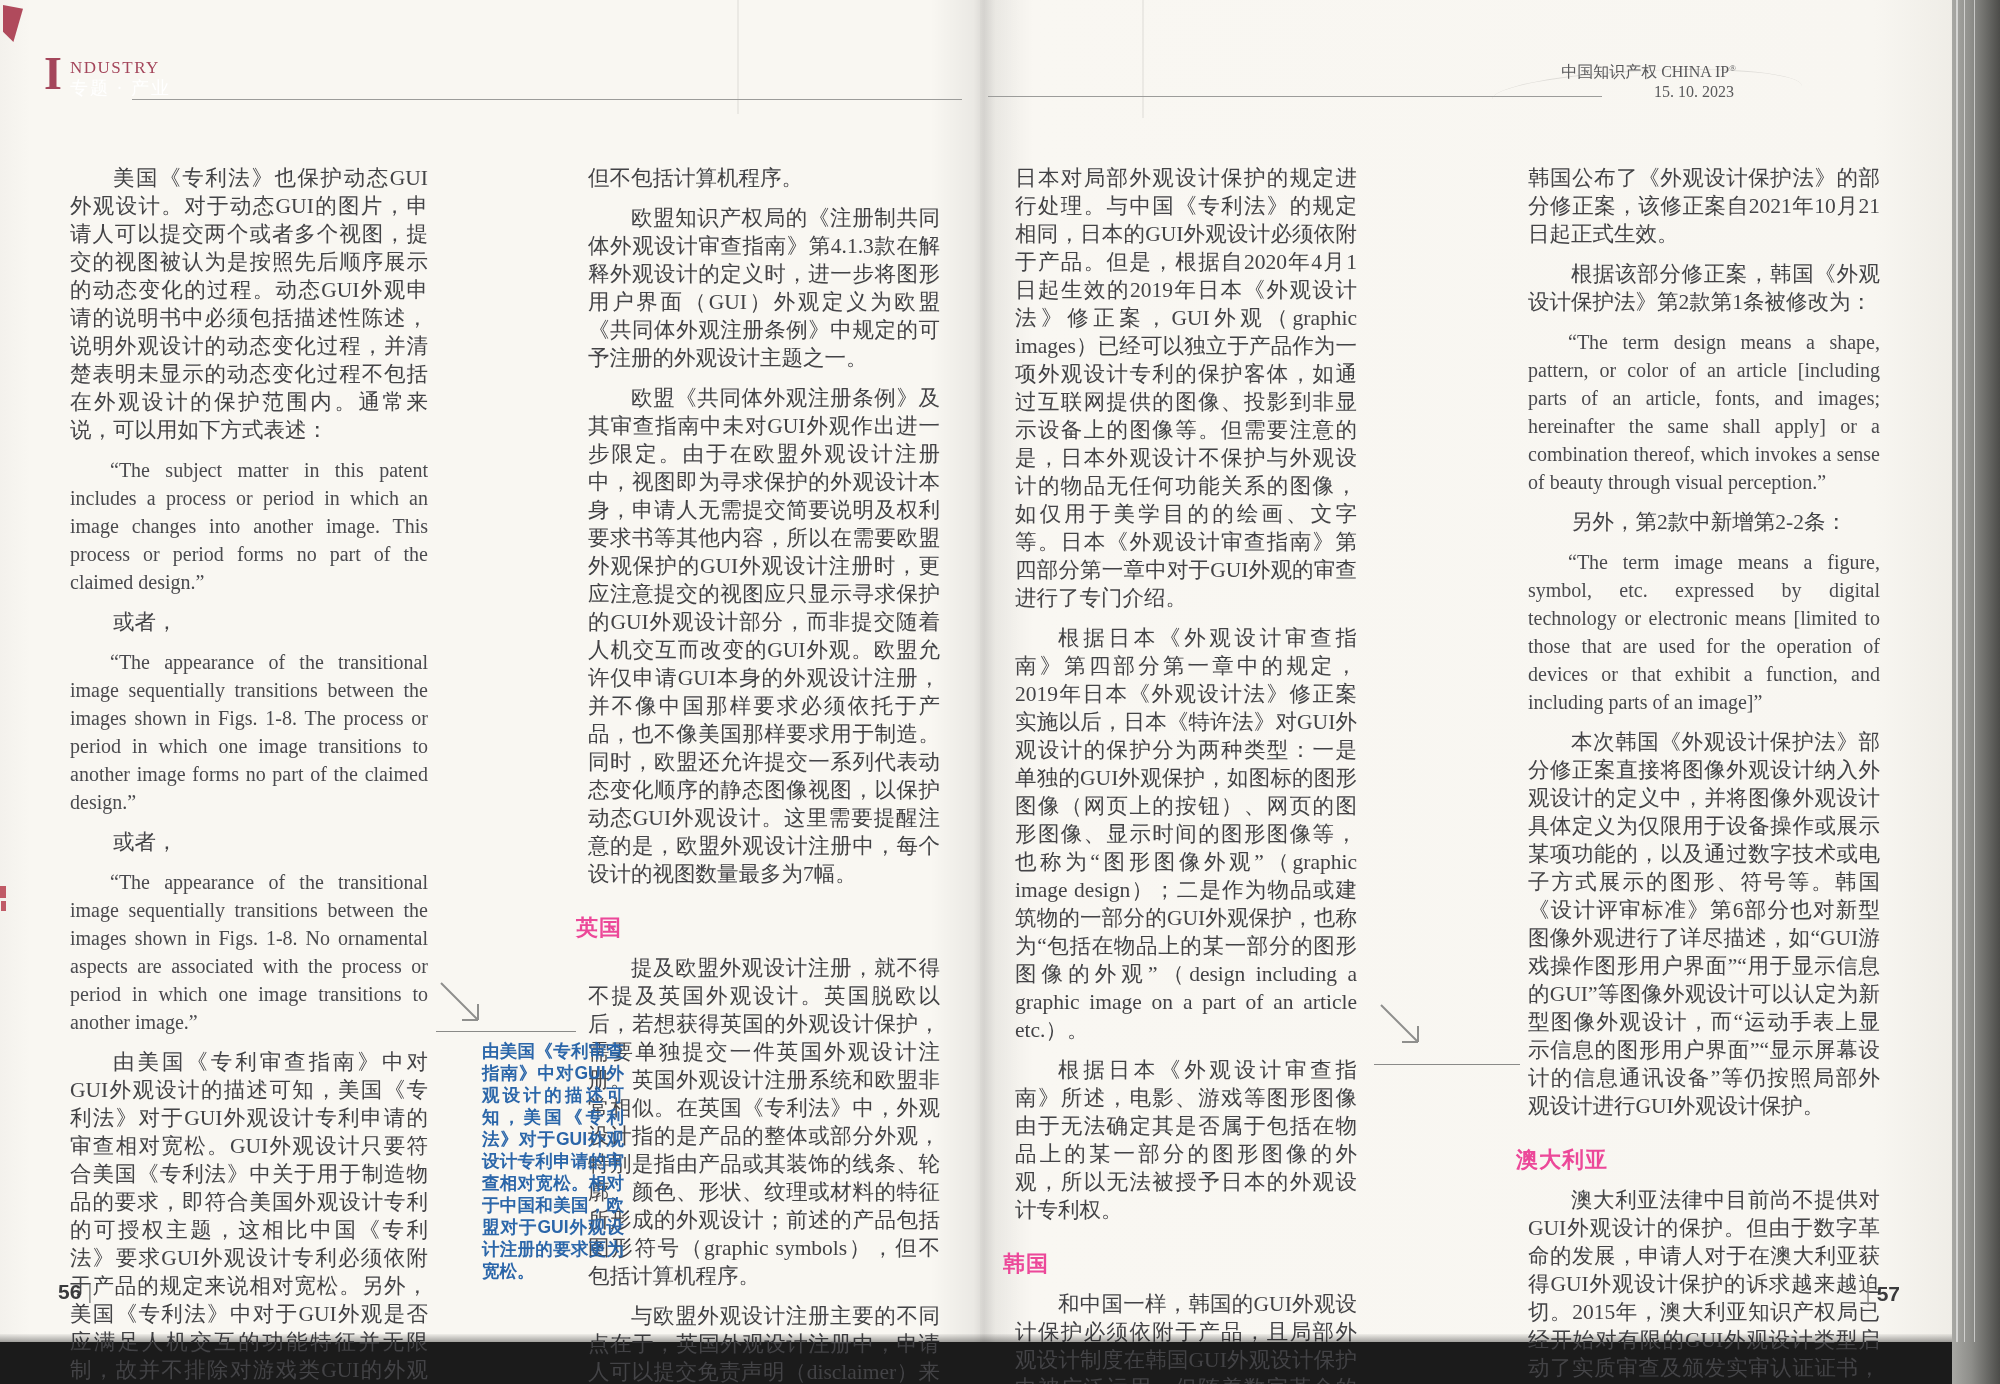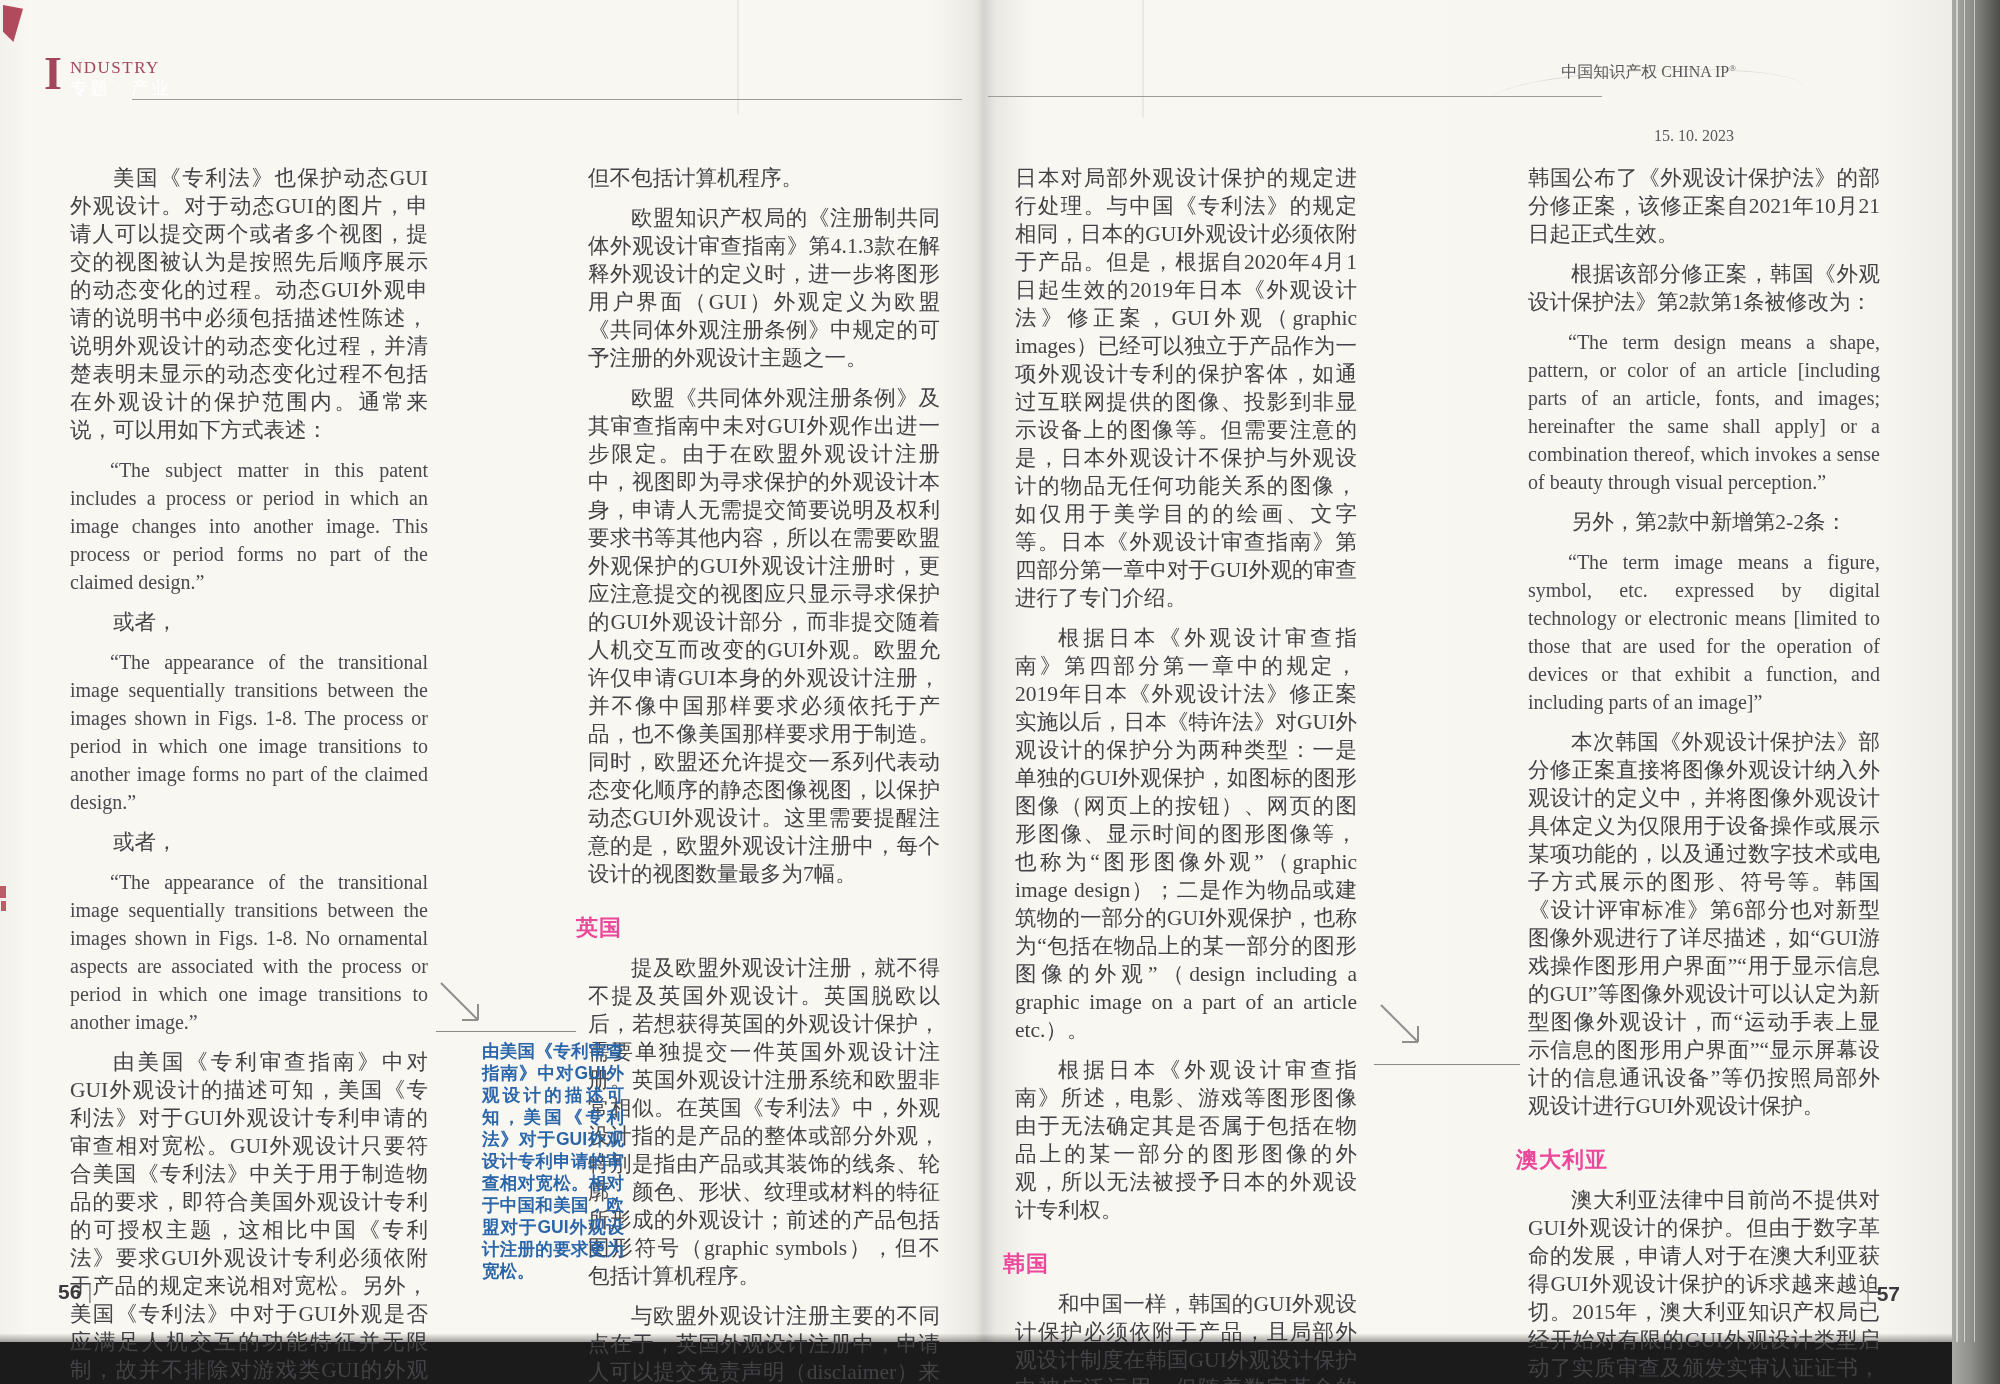--- a/index.html
+++ b/index.html
@@ -26,21 +26,21 @@
   
   .brand-initial{position:absolute;left:44px;top:56px;font-size:46px;line-height:36px;
         font-weight:bold;color:#a4465b;font-family:"Liberation Serif",serif;}
   .brand-name{position:absolute;left:70px;top:58px;font-size:17px;letter-spacing:1.5px;
         color:#a4465b;font-family:"Liberation Serif",serif;}
   .brand-sub{position:absolute;left:70px;top:76px;font-size:18px;letter-spacing:2px;color:#ffffff;}
   .rule{position:absolute;height:1px;background:#9c9c9a;}
   #rule-hdr-left{left:132px;top:99px;width:830px;}
   #rule-hdr-right{left:988px;top:96px;width:614px;}
   .issue-date{position:absolute;top:83px;left:994px;width:740px;text-align:right;
-        font-size:16px;color:#59595b;margin-top:44px;}
+        font-size:16px;color:#59595b;}
   .jwrap{position:absolute;left:994px;top:62px;width:742px;text-align:right;font-size:16px;color:#58585a;}
   .jwrap sup{font-size:9px;}
   
   .col{position:absolute;text-align:justify;color:#434346;font-size:21.5px;line-height:28px;}
   #col-l1{left:58px;top:152px;width:382px;}
   #col-l2{left:576px;top:152px;width:376px;}
   #col-r1{left:1003px;top:152px;width:366px;}
   #col-r2{left:1516px;top:152px;width:376px;}
   .blk{margin:12px;}
   .blk.p{text-indent:2em;}

